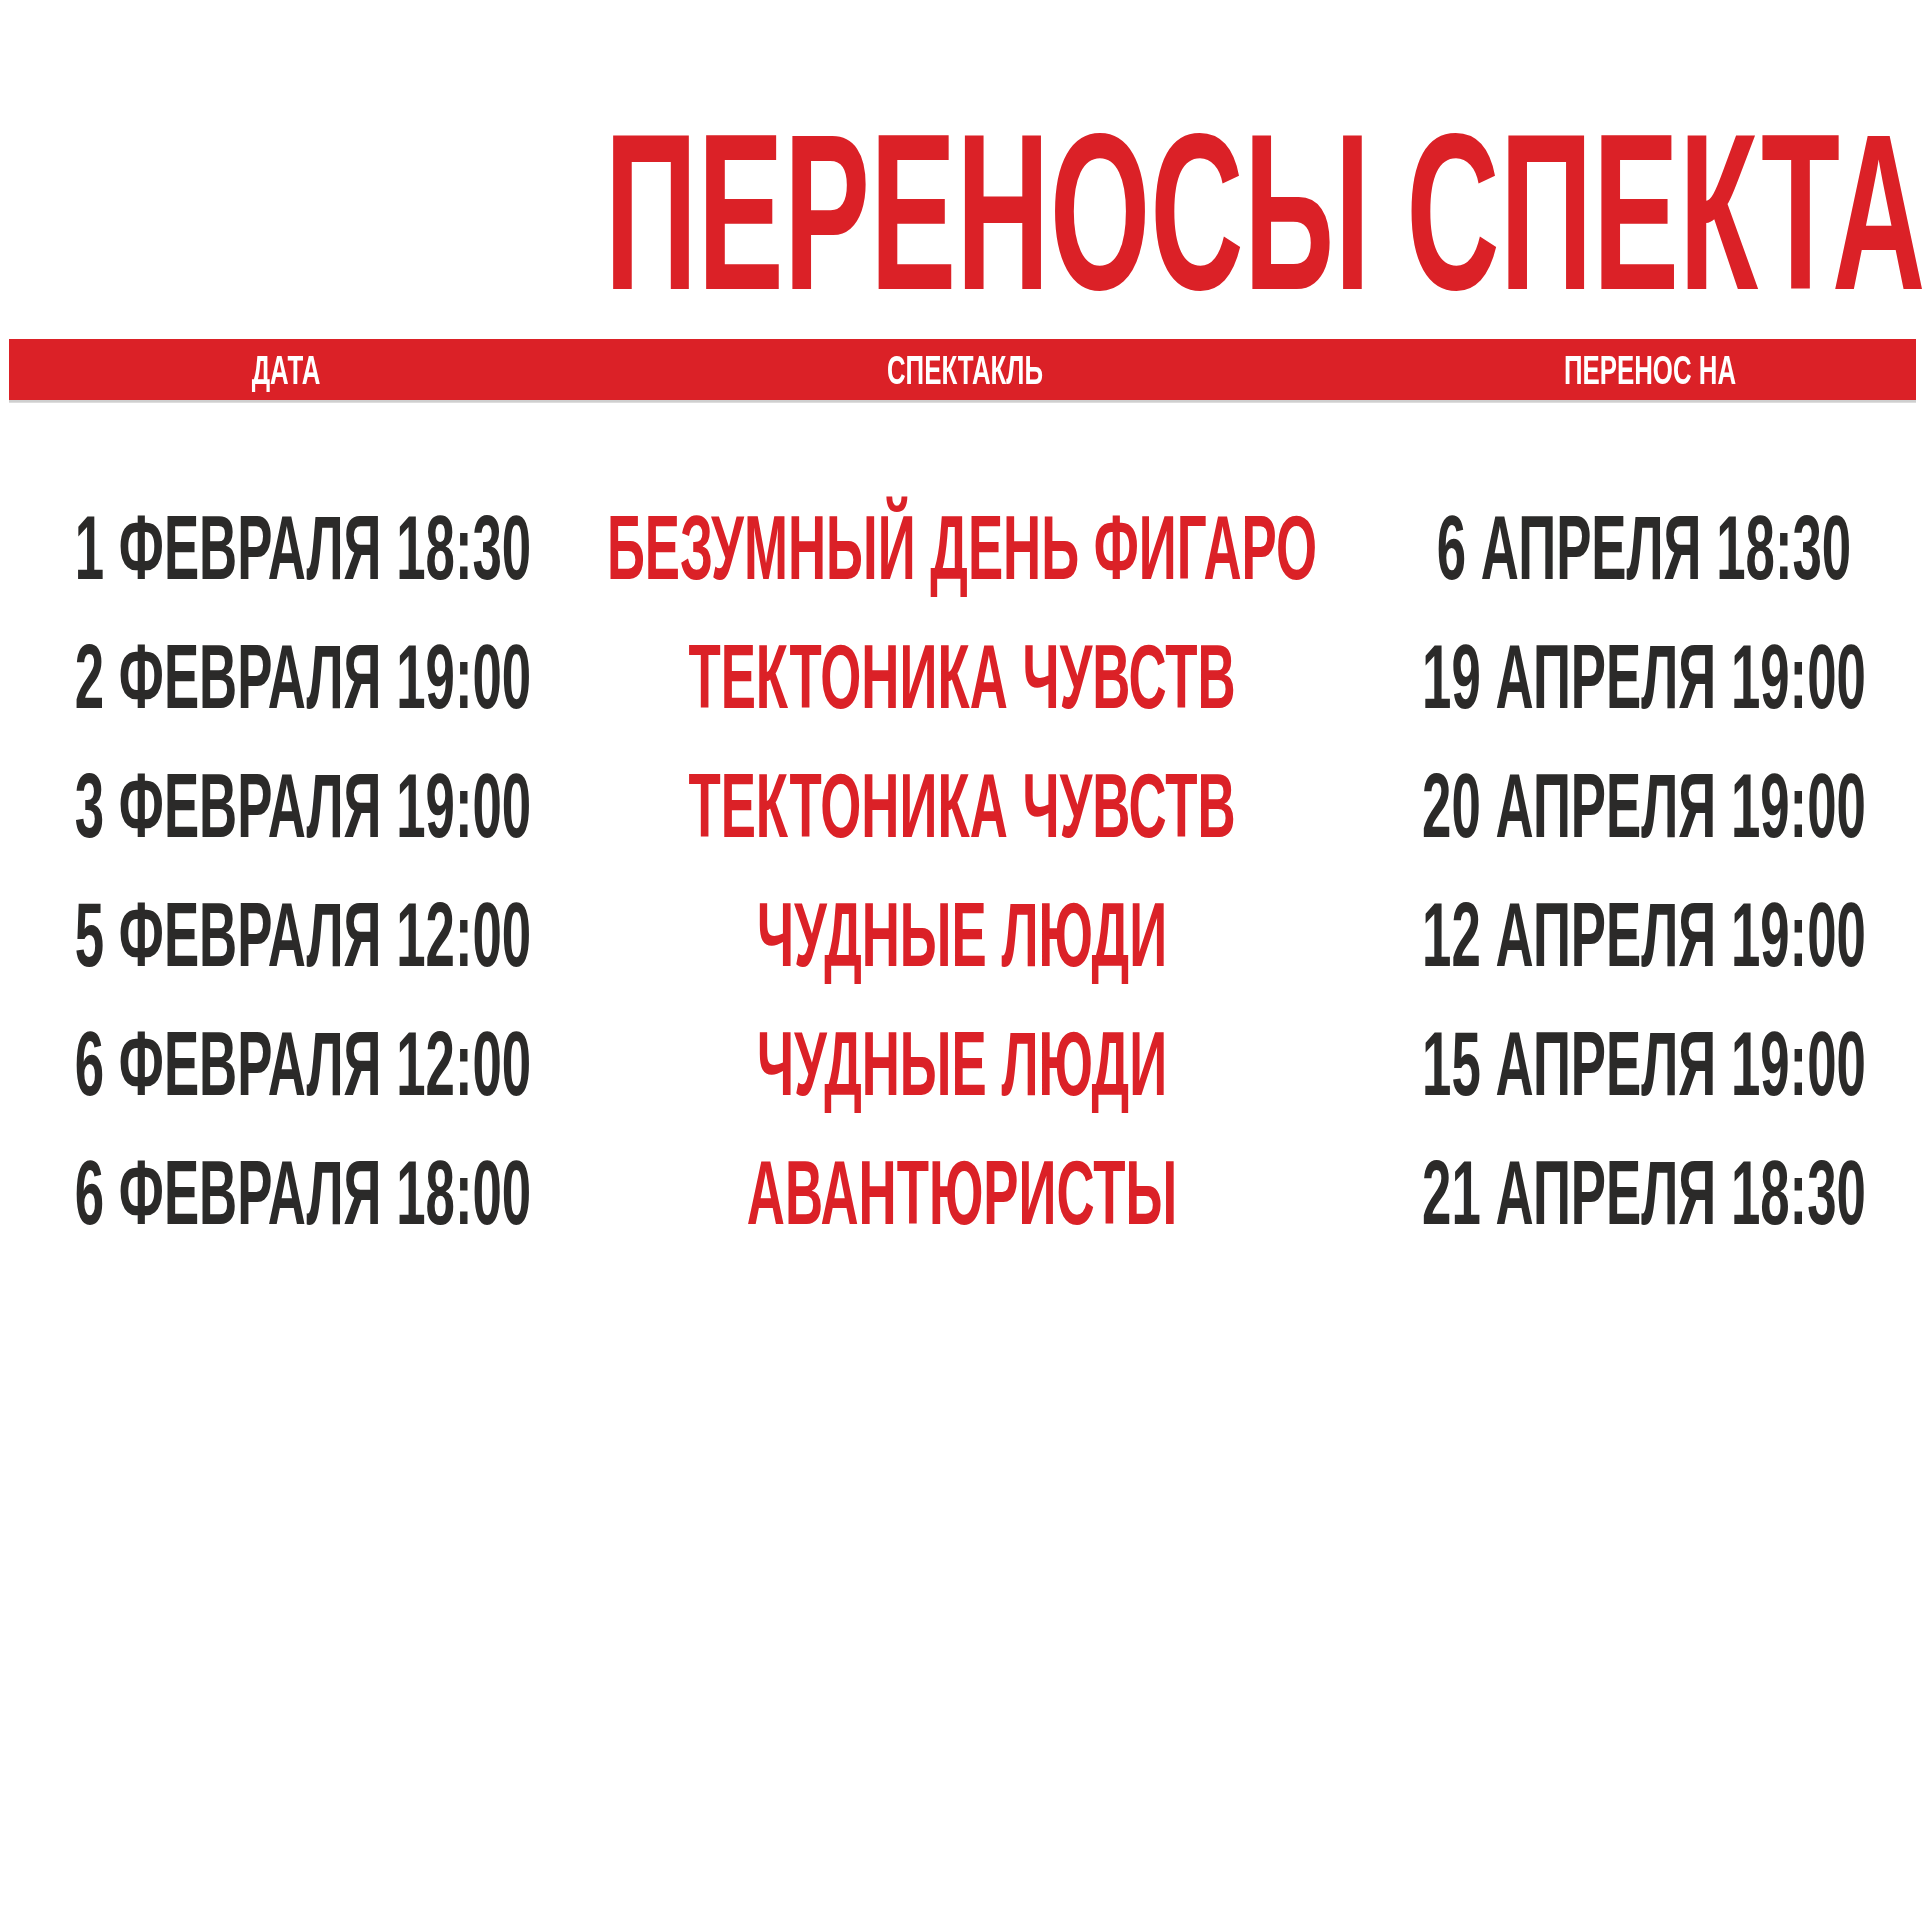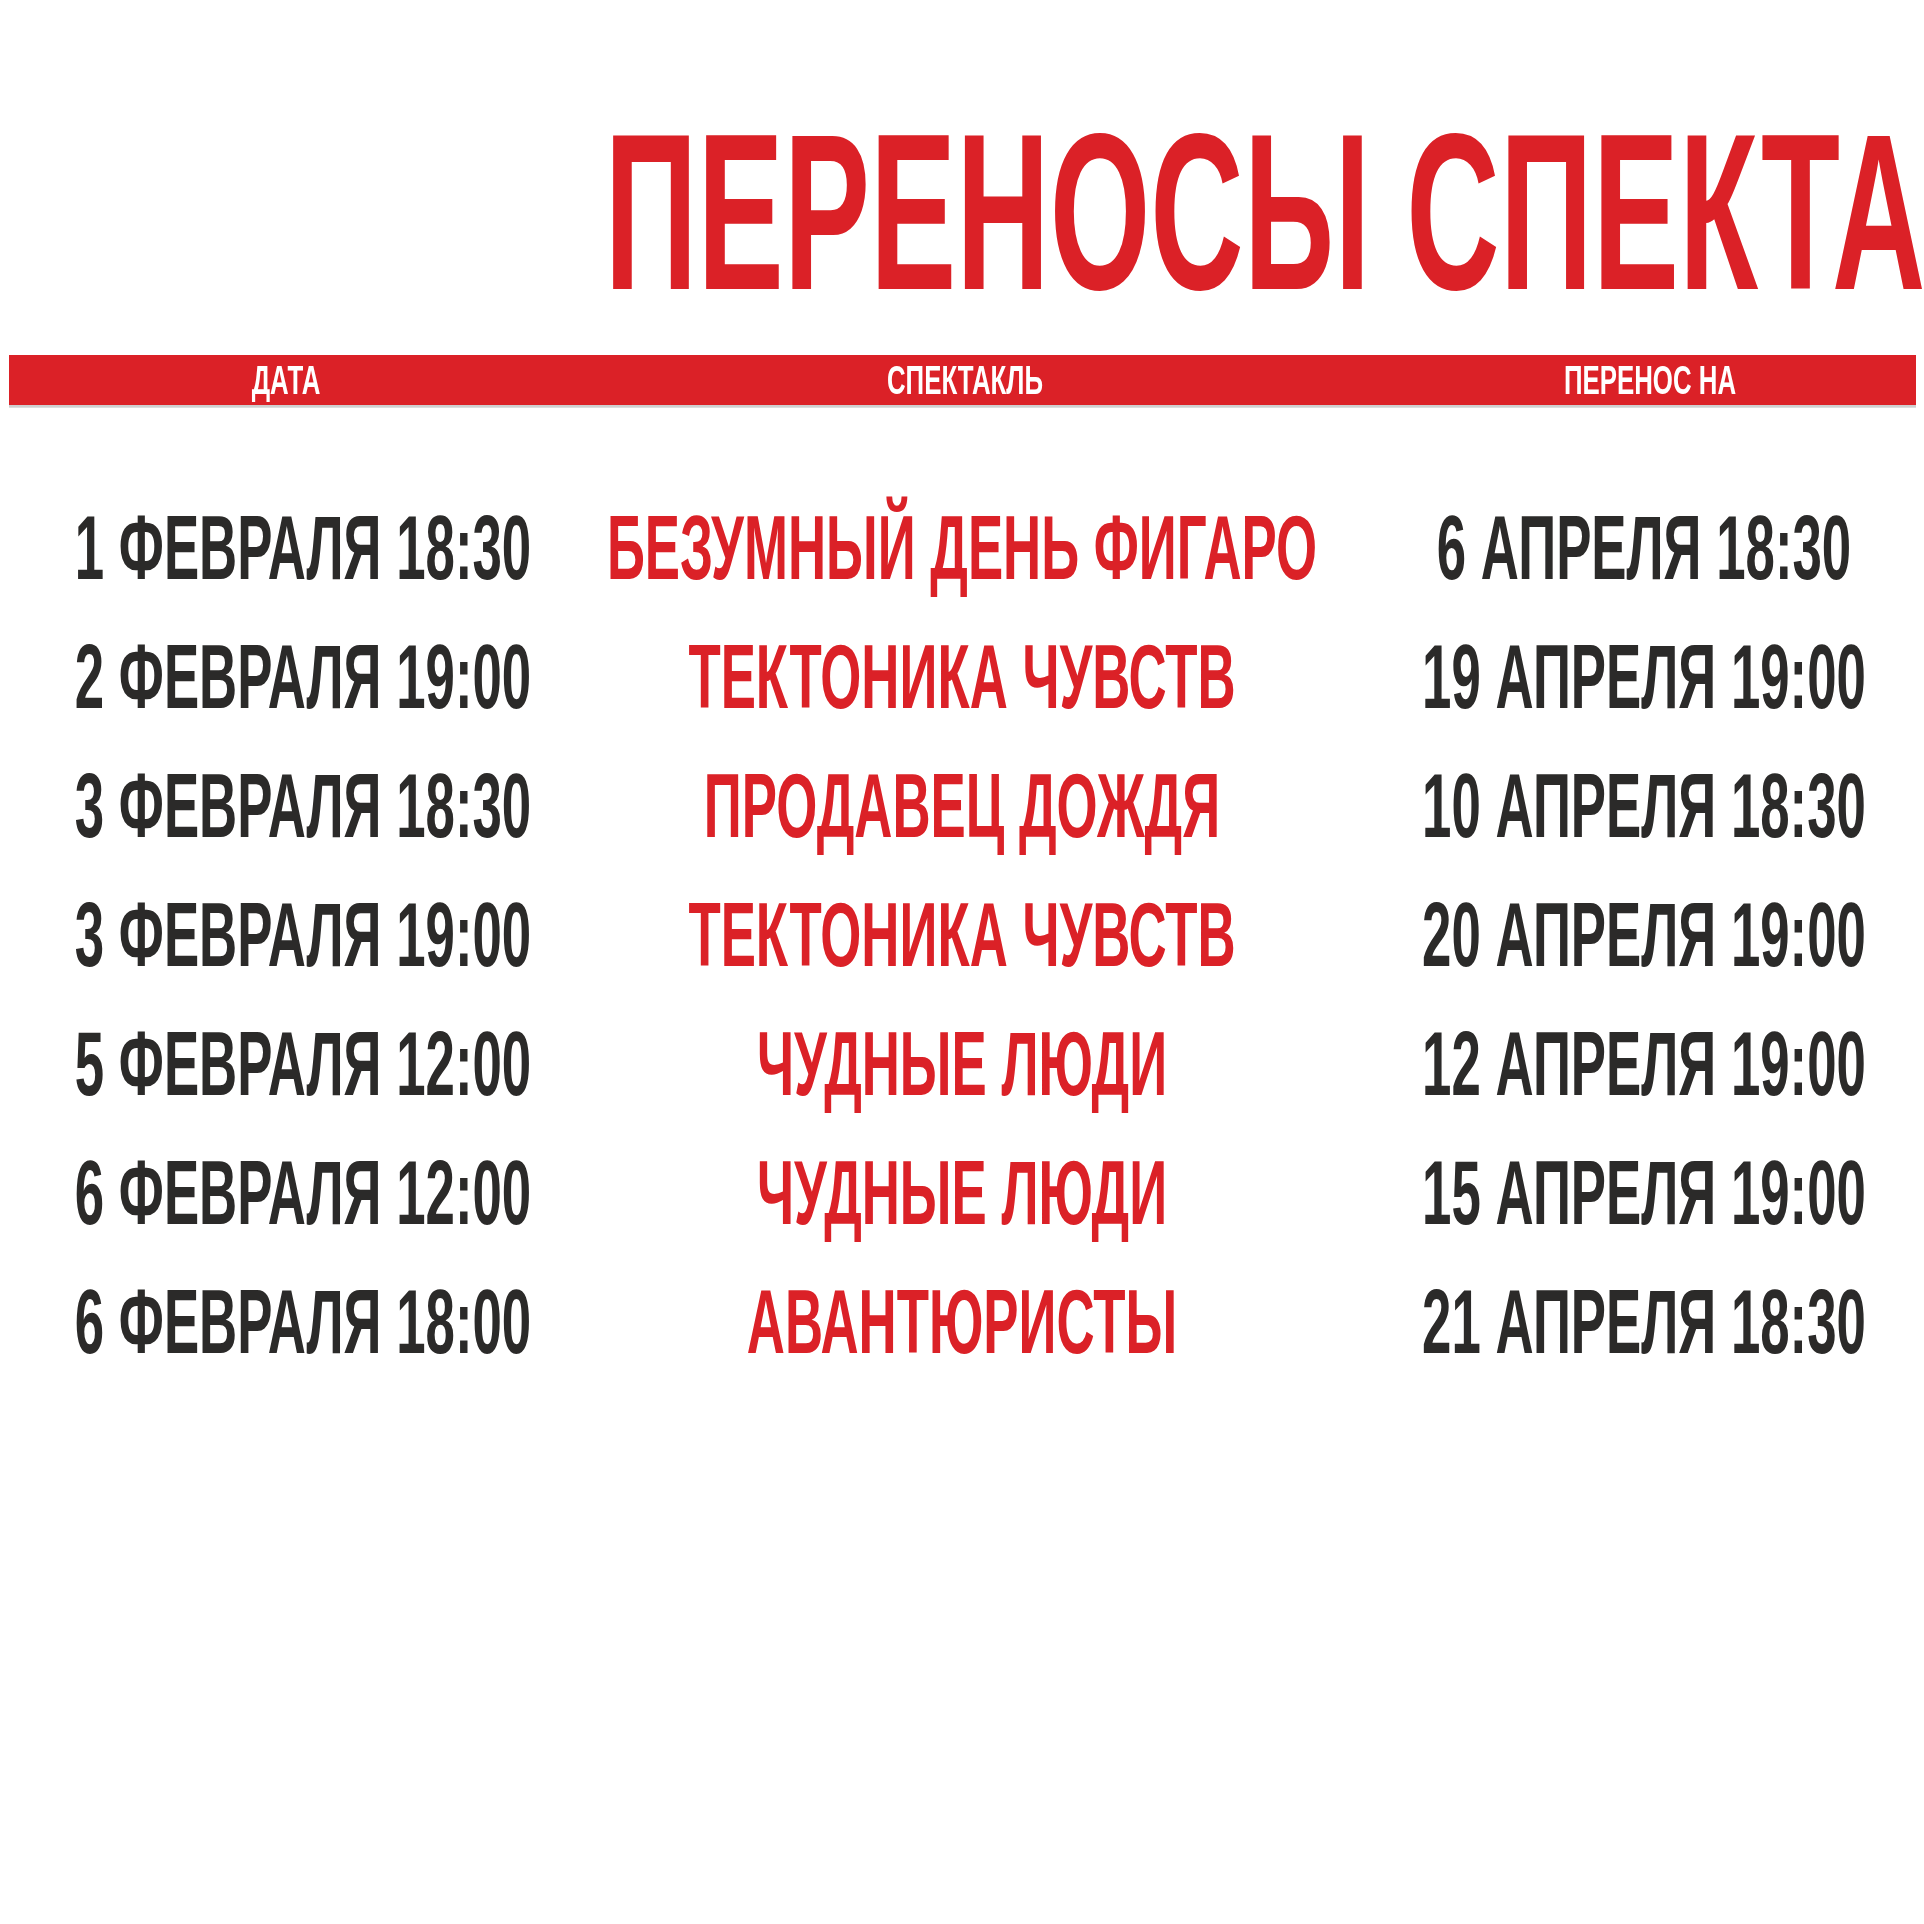--- a/index.html
+++ b/index.html
@@ -11,24 +11,23 @@
   }
   
   .title{
     position:absolute;top:100px;left:0;width:100%;
     text-align:center;color:var(--red,#DB2127);
     font-size:223px;line-height:223px;white-space:nowrap;
   }
   .cx{display:inline-block;transform:scaleX(0.58);transform-origin:center;}
   
   .header-bar{
-    position:absolute;left:9px;right:9px;top:339px;height:50px;
+    position:absolute;left:9px;right:9px;top:339px;height:61px;
     background:var(--red,#DB2127);
     box-shadow:0 2.7px 0 var(--shadow,#cfcfcf);
-    margin-top:16px;
   }
   .hcell{
     position:absolute;top:50%;
     color:var(--header-text,#ffffff);
     font-size:41px;line-height:41px;white-space:nowrap;
     transform:translate(-50%,-50%) scaleX(0.63);
   }
   .hcell.c0{left:277px;}
   .hcell.c1{left:956px;}
   .hcell.c2{left:1641px;}
@@ -67,25 +66,20 @@
     <span class="cell transfer cx-cell">6 АПРЕЛЯ 18:30</span>
   </div>
 
 
   <div class="row">
     <span class="cell date cx-cell">2 ФЕВРАЛЯ 19:00</span>
     <span class="cell show cx-cell">ТЕКТОНИКА ЧУВСТВ</span>
     <span class="cell transfer cx-cell">19 АПРЕЛЯ 19:00</span>
   </div>
 
-  <div class="row">
-    <span class="cell date cx-cell">3 ФЕВРАЛЯ 18:30</span>
-    <span class="cell show cx-cell">ПРОДАВЕЦ ДОЖДЯ</span>
-    <span class="cell transfer cx-cell">10 АПРЕЛЯ 18:30</span>
-  </div>
 
   <div class="row">
     <span class="cell date cx-cell">3 ФЕВРАЛЯ 19:00</span>
     <span class="cell show cx-cell">ТЕКТОНИКА ЧУВСТВ</span>
     <span class="cell transfer cx-cell">20 АПРЕЛЯ 19:00</span>
   </div>
 
 
   <div class="row">
     <span class="cell date cx-cell">5 ФЕВРАЛЯ 12:00</span>

